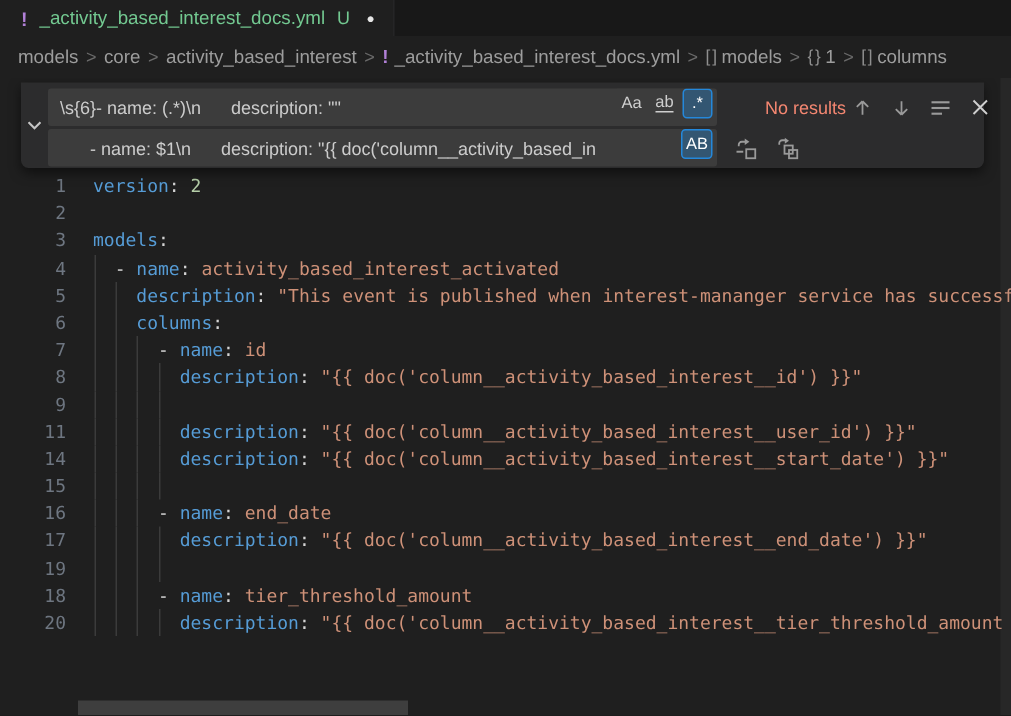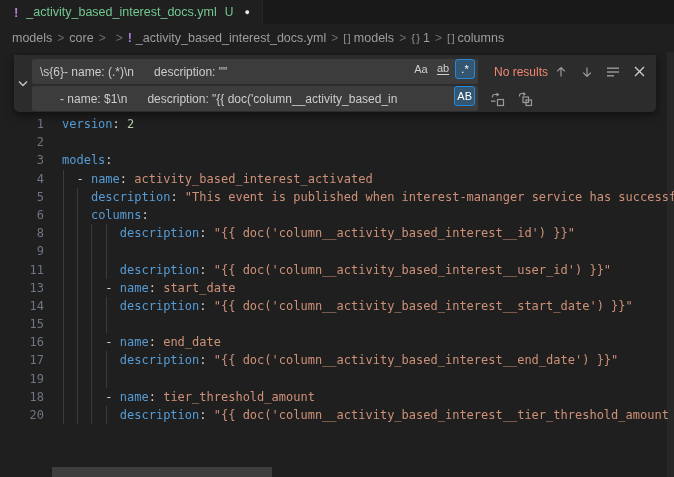--- a/index.html
+++ b/index.html
@@ -43,21 +43,21 @@
   .fw-row.replace{top:31px;}
   .finput{position:relative;width:446px;height:25px;background:#3c3c3c;border-radius:2px;
     display:flex;align-items:center;overflow:hidden;flex:none;}
   .ftext{padding-left:8px;font-size:12px;color:#cccccc;white-space:pre;flex:none;}
   .fopts{position:absolute;right:3px;top:0;display:flex;gap:2px;background:#3c3c3c;}
   .opt{min-width:20px;height:20px;display:flex;align-items:center;justify-content:center;
     color:#cfcfcf;font-size:11px;border:1px solid transparent;border-radius:3px;cursor:pointer;
     padding:0 2px;}
   .opt.active{background:rgba(36,138,219,.34);border-color:var(--option-active-border);color:#ffffff;}
   .opt .uline{border-bottom:1px solid #cfcfcf;line-height:11px;}
-  .noresults{color:var(--no-results);font-size:12px;margin-left:16px;white-space:nowrap;}
+  .noresults{color:var(--no-results);font-size:12px;margin-left:32px;white-space:nowrap;}
   .icon-btn{width:22px;height:22px;display:flex;align-items:center;justify-content:center;
     color:#a5a5a5;font-size:13px;border-radius:4px;cursor:pointer;flex:none;}
   .icon-btn.first{margin-left:auto;}
   .icon-btn + .icon-btn{margin-left:4px;}
   .icon-btn.close{color:#cfcfcf;}
   .rep-btn{margin-left:8px;}
   .rep-btn + .rep-btn{margin-left:6px;}
 
   
   .codearea{position:absolute;left:0;right:0;top:63px;
@@ -92,20 +92,23 @@
 
   <div class="breadcrumb" id="breadcrumb">
       <span class="bc-item">
         <span>models</span>
       </span>
       <span class="bc-sep">&gt;</span>
       <span class="bc-item">
         <span>core</span>
       </span>
       <span class="bc-sep">&gt;</span>
+      <span class="bc-item">
+        <span>activity_based_interest</span>
+      </span>
       <span class="bc-sep">&gt;</span>
       <span class="bc-item">
         <span class="bc-icon warn">!</span>
         <span>_activity_based_interest_docs.yml</span>
       </span>
       <span class="bc-sep">&gt;</span>
       <span class="bc-item">
         <span class="bc-icon array">[ ]</span>
         <span>models</span>
       </span>
@@ -195,24 +198,24 @@
       </div>
     </div>
 
     <div class="codearea" id="codearea">
         <div class="line"><span class="ln">1</span><span class="code"><span class="tk-k">version</span><span class="tk-p">:</span><span class="tk-t"> </span><span class="tk-n">2</span></span></div>
         <div class="line"><span class="ln">2</span><span class="code"></span></div>
         <div class="line"><span class="ln">3</span><span class="code"><span class="tk-k">models</span><span class="tk-p">:</span></span></div>
         <div class="line"><i class="guide" style="left: 62.5px;"></i><span class="ln">4</span><span class="code"><span class="tk-t">  - </span><span class="tk-k">name</span><span class="tk-p">:</span><span class="tk-s"> activity_based_interest_activated</span></span></div>
         <div class="line"><i class="guide" style="left: 62.5px;"></i><i class="guide" style="left: 76.95px;"></i><span class="ln">5</span><span class="code"><span class="tk-t">    </span><span class="tk-k">description</span><span class="tk-p">:</span><span class="tk-s"> "This event is published when interest-mananger service has successfully</span></span></div>
         <div class="line"><i class="guide" style="left: 62.5px;"></i><i class="guide" style="left: 76.95px;"></i><span class="ln">6</span><span class="code"><span class="tk-t">    </span><span class="tk-k">columns</span><span class="tk-p">:</span></span></div>
+        <div class="line"><i class="guide" style="left: 62.5px;"></i><i class="guide" style="left: 76.95px;"></i><i class="guide" style="left: 91.4px;"></i><span class="ln">7</span><span class="code"><span class="tk-t">      - </span><span class="tk-k">name</span><span class="tk-p">:</span><span class="tk-s"> id</span></span></div>
         <div class="line"><i class="guide" style="left: 62.5px;"></i><i class="guide" style="left: 76.95px;"></i><i class="guide" style="left: 91.4px;"></i><i class="guide" style="left: 105.85px;"></i><span class="ln">8</span><span class="code"><span class="tk-t">        </span><span class="tk-k">description</span><span class="tk-p">:</span><span class="tk-s"> "{{ doc('column__activity_based_interest__id') }}"</span></span></div>
         <div class="line"><i class="guide" style="left: 62.5px;"></i><i class="guide" style="left: 76.95px;"></i><i class="guide" style="left: 91.4px;"></i><i class="guide" style="left: 105.85px;"></i><span class="ln">9</span><span class="code"></span></div>
         <div class="line"><i class="guide" style="left: 62.5px;"></i><i class="guide" style="left: 76.95px;"></i><i class="guide" style="left: 91.4px;"></i><i class="guide" style="left: 105.85px;"></i><span class="ln">11</span><span class="code"><span class="tk-t">        </span><span class="tk-k">description</span><span class="tk-p">:</span><span class="tk-s"> "{{ doc('column__activity_based_interest__user_id') }}"</span></span></div>
-        <div class="line"><i class="guide" style="left: 62.5px;"></i><i class="guide" style="left: 76.95px;"></i><i class="guide" style="left: 91.4px;"></i><span class="ln">13</span><span class="code"><span class="tk-t">      - </span><span class="tk-k">name</span><span class="tk-p">:</span><span class="tk-s"> start_date</span></span></div>
         <div class="line"><i class="guide" style="left: 62.5px;"></i><i class="guide" style="left: 76.95px;"></i><i class="guide" style="left: 91.4px;"></i><i class="guide" style="left: 105.85px;"></i><span class="ln">14</span><span class="code"><span class="tk-t">        </span><span class="tk-k">description</span><span class="tk-p">:</span><span class="tk-s"> "{{ doc('column__activity_based_interest__start_date') }}"</span></span></div>
         <div class="line"><i class="guide" style="left: 62.5px;"></i><i class="guide" style="left: 76.95px;"></i><i class="guide" style="left: 91.4px;"></i><i class="guide" style="left: 105.85px;"></i><span class="ln">15</span><span class="code"></span></div>
         <div class="line"><i class="guide" style="left: 62.5px;"></i><i class="guide" style="left: 76.95px;"></i><i class="guide" style="left: 91.4px;"></i><span class="ln">16</span><span class="code"><span class="tk-t">      - </span><span class="tk-k">name</span><span class="tk-p">:</span><span class="tk-s"> end_date</span></span></div>
         <div class="line"><i class="guide" style="left: 62.5px;"></i><i class="guide" style="left: 76.95px;"></i><i class="guide" style="left: 91.4px;"></i><i class="guide" style="left: 105.85px;"></i><span class="ln">17</span><span class="code"><span class="tk-t">        </span><span class="tk-k">description</span><span class="tk-p">:</span><span class="tk-s"> "{{ doc('column__activity_based_interest__end_date') }}"</span></span></div>
         <div class="line"><i class="guide" style="left: 62.5px;"></i><i class="guide" style="left: 76.95px;"></i><i class="guide" style="left: 91.4px;"></i><i class="guide" style="left: 105.85px;"></i><span class="ln">19</span><span class="code"></span></div>
         <div class="line"><i class="guide" style="left: 62.5px;"></i><i class="guide" style="left: 76.95px;"></i><i class="guide" style="left: 91.4px;"></i><span class="ln">18</span><span class="code"><span class="tk-t">      - </span><span class="tk-k">name</span><span class="tk-p">:</span><span class="tk-s"> tier_threshold_amount</span></span></div>
         <div class="line"><i class="guide" style="left: 62.5px;"></i><i class="guide" style="left: 76.95px;"></i><i class="guide" style="left: 91.4px;"></i><i class="guide" style="left: 105.85px;"></i><span class="ln">20</span><span class="code"><span class="tk-t">        </span><span class="tk-k">description</span><span class="tk-p">:</span><span class="tk-s"> "{{ doc('column__activity_based_interest__tier_threshold_amount</span></span></div>
       </div>
 
     <div class="hscroll"></div>

